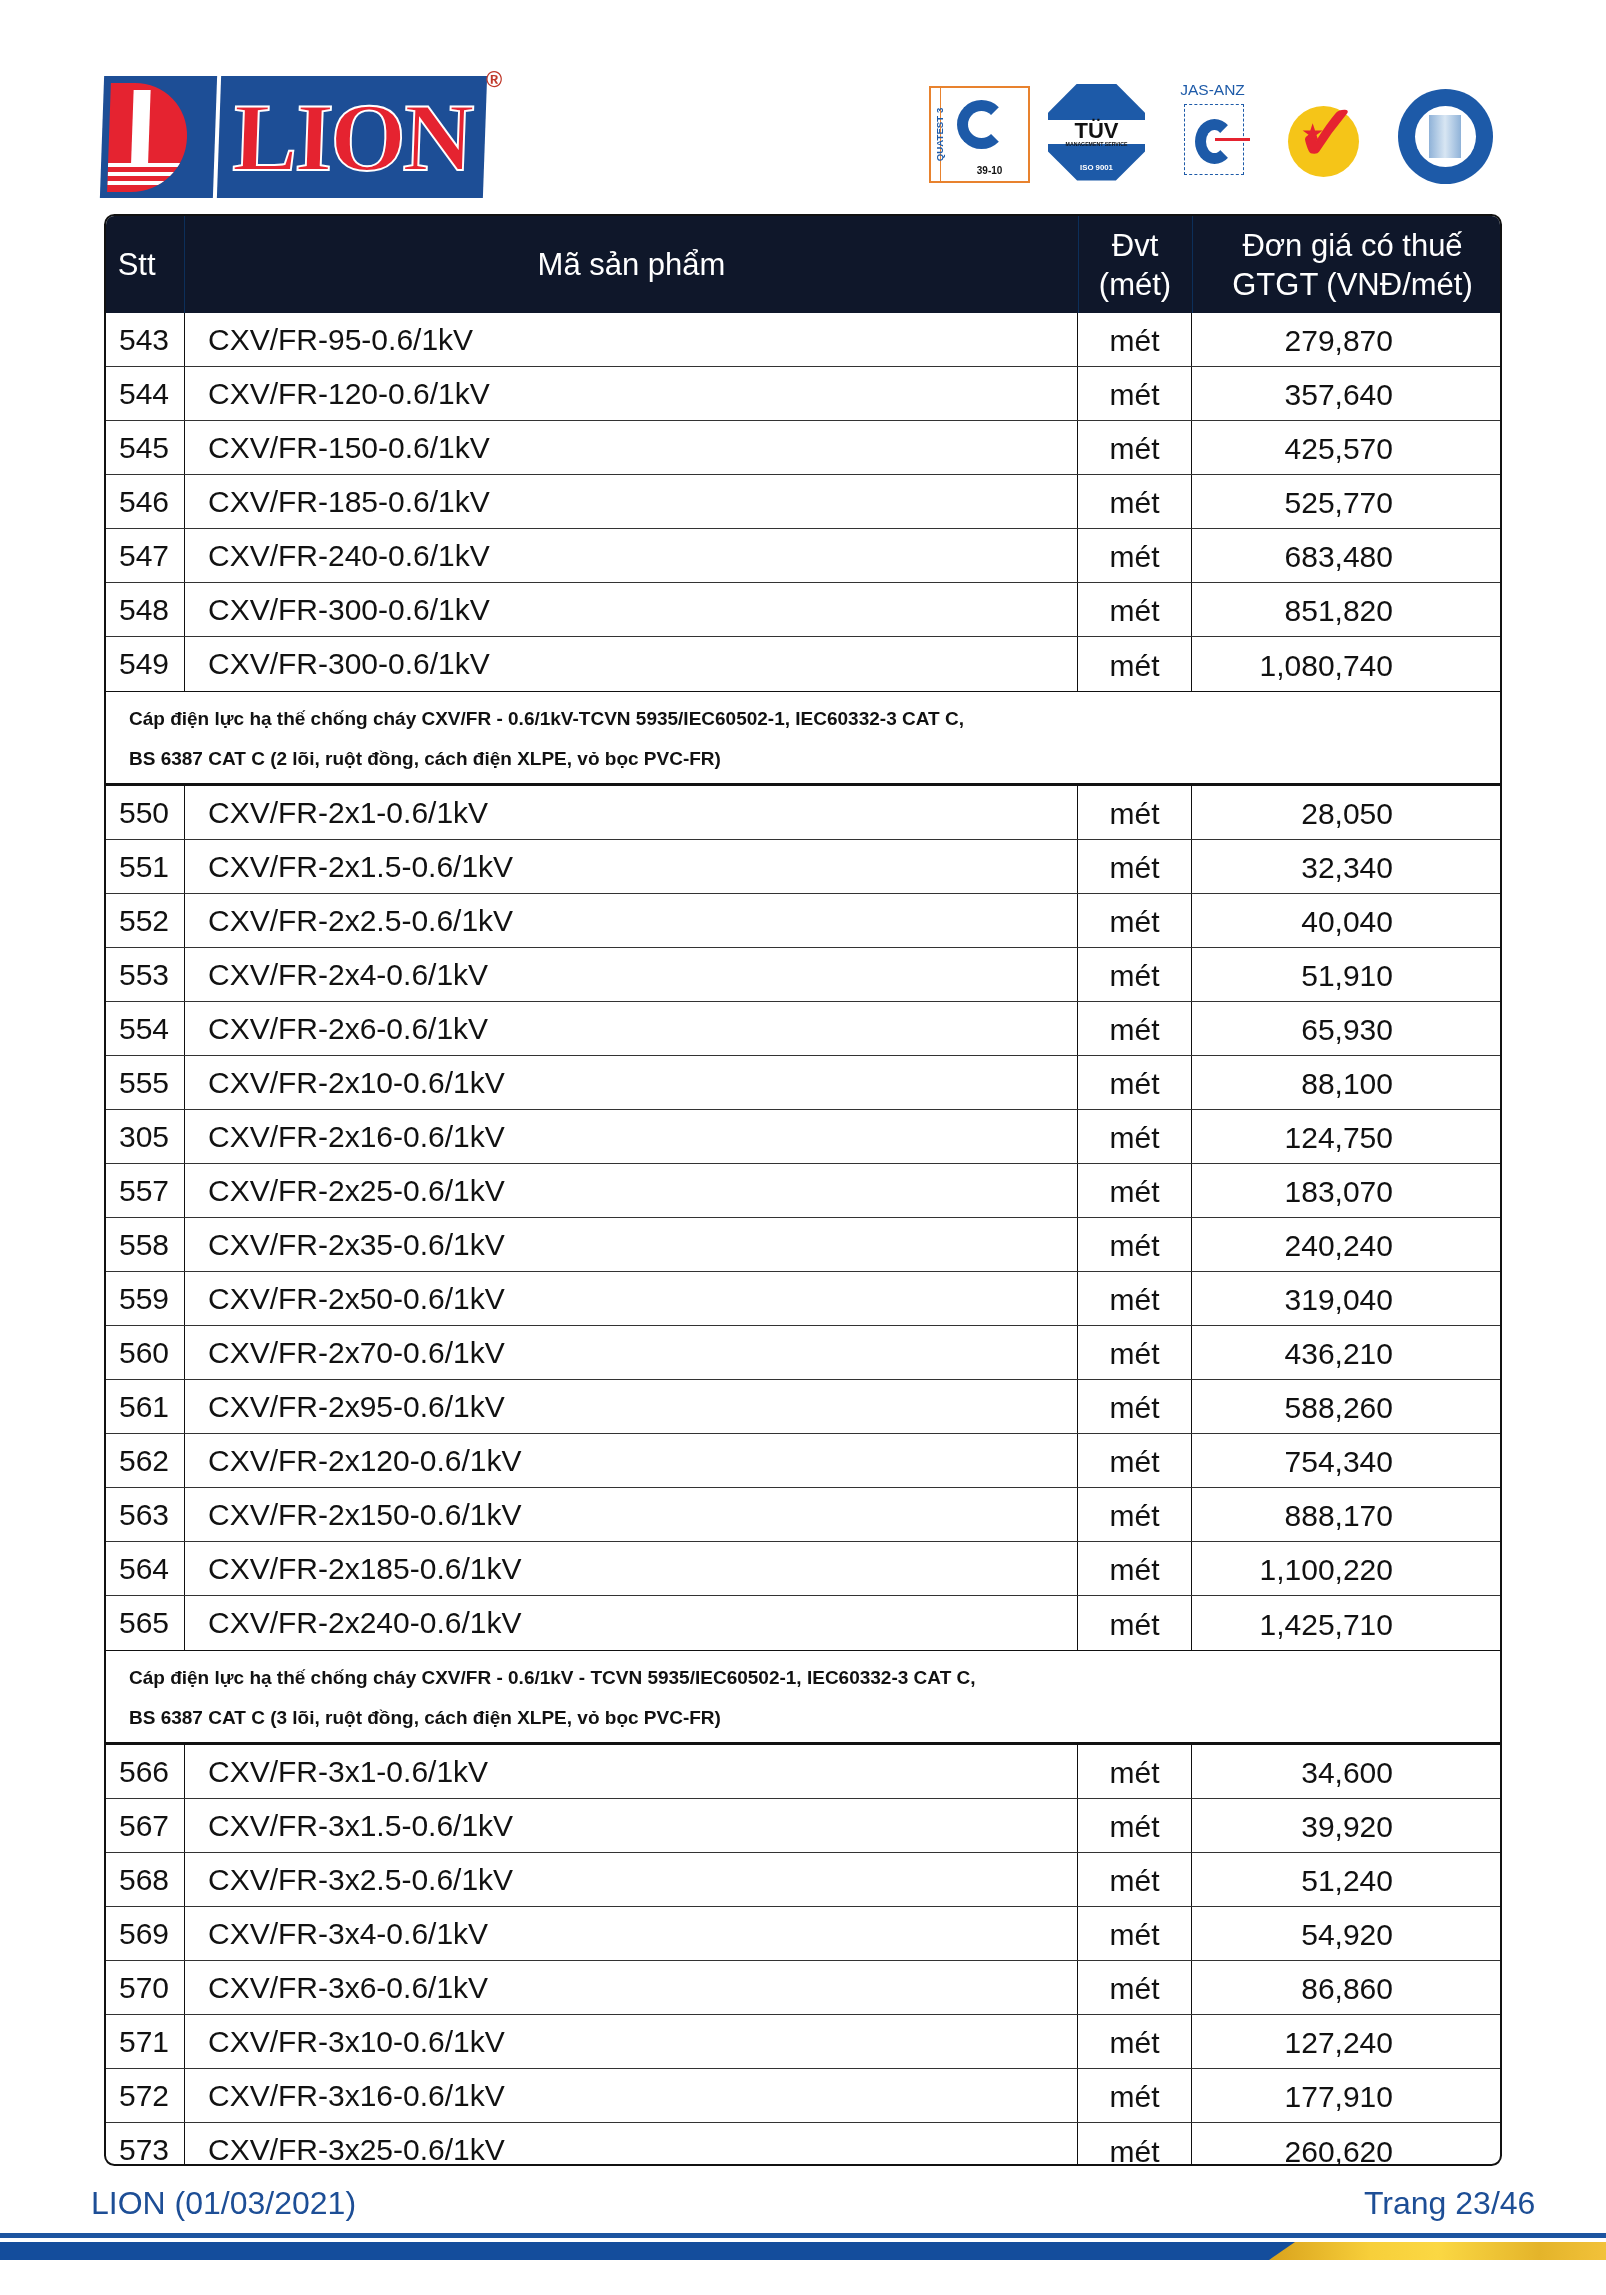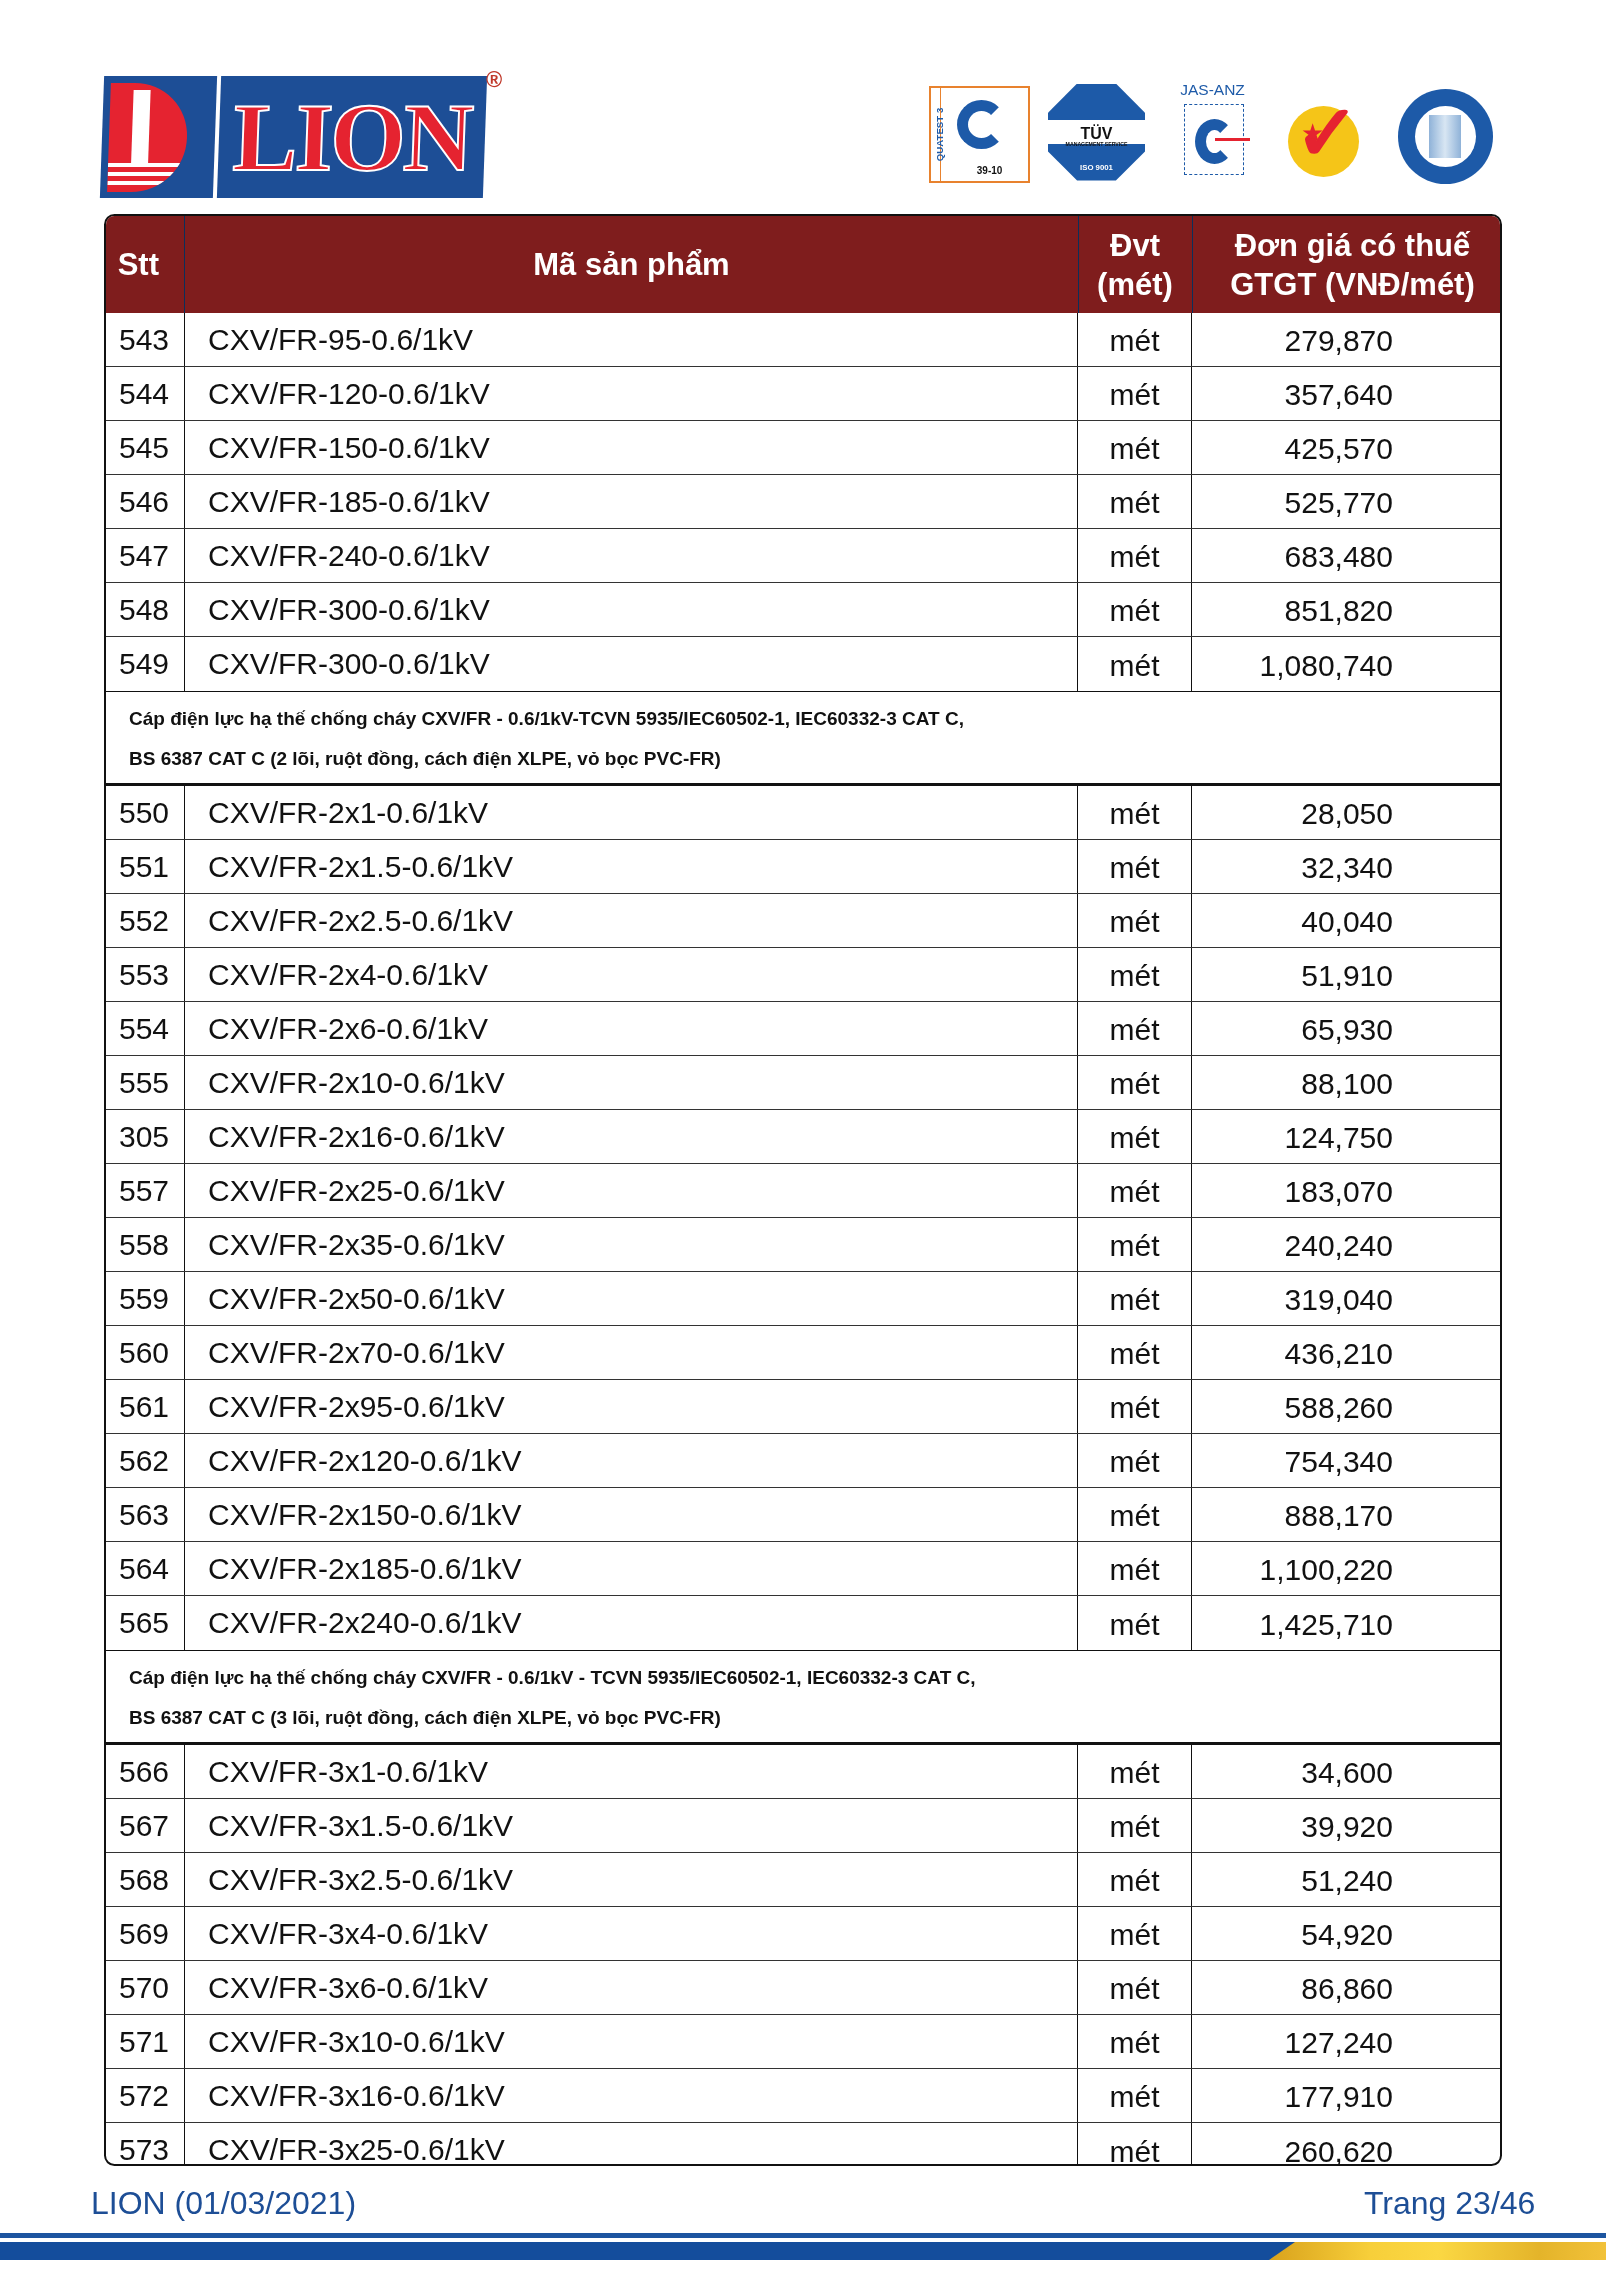--- a/index.html
+++ b/index.html
@@ -22,40 +22,40 @@
   
   .certs { position: absolute; left: 926px; top: 81px; height: 110px; width: 570px; }
   .cert { position: absolute; }
   .c-quatest { left: 3.2px; top: 5.2px; width: 101px; height: 97px; border: 2.6px solid #e8822e; box-sizing: border-box; }
   .c-quatest .vbar { position: absolute; left: 9px; top: 0; bottom: 0; border-left: 1.9px solid #e8822e; }
   .c-quatest .vtext { position: absolute; left: -24.6px; top: 41px; transform: rotate(-90deg); font-size: 9.7px; font-weight: bold; color: #1d5aa8; width: 65px; text-align: center; }
   .c-quatest .q { position: absolute; left: 26px; top: 11.7px; width: 49px; height: 49px; border: 11.7px solid #1d5aa8; border-radius: 50%; border-right-color: transparent; box-sizing: border-box; }
   .c-quatest .num { position: absolute; left: 19.4px; bottom: 5.2px; width: 78px; text-align: center; font-size: 10px; font-weight: bold; }
   .c-tuv { left: 122px; top: 2.6px; width: 97px; height: 97px; background: #1d5aa8; clip-path: polygon(30% 0, 70% 0, 100% 30%, 100% 70%, 70% 100%, 30% 100%, 0 70%, 0 30%); }
   .c-tuv .band { position: absolute; left: 0; right: 0; top: 36px; height: 24.6px; background: #fff; }
-  .c-tuv .t1 { position: absolute; left: 0; right: 0; top: 41px; text-align: center; font-weight: bold; font-size: 16px; color: #111; }
+  .c-tuv .t1 { position: absolute; left: 0; right: 0; top: 34px; text-align: center; font-weight: bold; font-size: 22px; color: #111; }
   .c-tuv .t2 { position: absolute; left: 0; right: 0; top: 57px; text-align: center; font-size: 5.2px; color: #111; font-weight: bold; }
   .c-tuv .t3 { position: absolute; left: 0; right: 0; bottom: 9px; text-align: center; font-size: 7.8px; color: #fff; font-weight: bold; }
   .c-jas { left: 251px; top: 0; width: 71px; height: 104px; }
   .c-jas .t { position: absolute; left: 0; top: 0; width: 71px; text-align: center; font-weight: normal; font-size: 15.5px; color: #1d5aa8; }
   .c-jas .box { position: absolute; left: 6.5px; top: 23px; width: 58px; height: 69px; border: 1.3px dashed #1d5aa8; }
   .c-jas .cc { position: absolute; left: 18px; top: 38px; width: 39px; height: 45px; border: 11.7px solid #1d5aa8; border-radius: 50%; border-right-color: transparent; box-sizing: border-box; }
   .c-jas .red { position: absolute; left: 38px; top: 57px; width: 35px; height: 2.6px; background: #e52330; }
   .c-hvn { left: 349px; top: 6.5px; width: 97px; height: 97px; }
   .c-hvn .circ { position: absolute; left: 13px; top: 18px; width: 71px; height: 71px; border-radius: 50%; background: #f5c518; }
   .c-hvn .chk { position: absolute; left: 19.4px; top: 6.5px; font-size: 78px; color: #e52330; line-height: 1; font-weight: bold; }
   .c-hvn .star { position: absolute; left: 26px; top: 30px; font-size: 26px; color: #e52330; }
   .c-tcct { left: 472px; top: 7.8px; width: 95px; height: 95px; border-radius: 50%; background: #1d5aa8; }
   .c-tcct .inner { position: absolute; left: 17px; top: 17px; width: 61px; height: 61px; border-radius: 50%; background: #fff; }
   .c-tcct .bld { position: absolute; left: 31px; top: 26px; width: 32px; height: 43px; background: linear-gradient(90deg, #8fb2d8, #d8e6f3, #8fb2d8); }
 
   
   .tbl { position: absolute; left: 104px; top: 214px; width: 1398px; height: 1952px; border: 2.6px solid #111; border-radius: 10.4px;
     box-sizing: border-box; overflow: hidden; }
-  .thead { position: absolute; left: 0; top: 0; right: 0; height: 97px; background: #7f1d1d; color: #fff; font-weight: bold; padding-left: 36px; }
+  .thead { position: absolute; left: 0; top: 0; right: 0; height: 97px; background: #0f172a; color: #fff; font-weight: normal; padding-left: 36px; }
   .thead .th { position: absolute; top: 0; height: 97px; display: flex; align-items: center; font-size: 31px; line-height: 39px; }
   .th-stt { left: 0; width: 79px; padding-left: 11.7px; box-sizing: border-box; border-right: 1.3px solid #0c2f5a; }
   .th-ma { left: 79px; width: 893px; justify-content: center; border-right: 1.3px solid #0c2f5a; }
   .th-dvt { left: 972px; width: 114px; justify-content: center; text-align: center; border-right: 1.3px solid #0c2f5a; flex-direction: column; }
   .th-gia { left: 1086px; width: 309px; justify-content: center; text-align: center; flex-direction: column; margin-left: 6px; }
   .body { position: absolute; left: 0; top: 97px; right: 0; }
   .row { position: relative; height: 54px; border-bottom: 1.3px solid #333; box-sizing: border-box; font-size: 30px; }
   .row .c { position: absolute; top: 0; height: 100%; display: flex; align-items: center; box-sizing: border-box; }
   .row .c-stt { left: 0; width: 79px; padding-left: 13px; border-right: 1.3px solid #111; }
   .row .c-ma { left: 79px; width: 893px; padding-left: 23px; border-right: 1.3px solid #111; }

